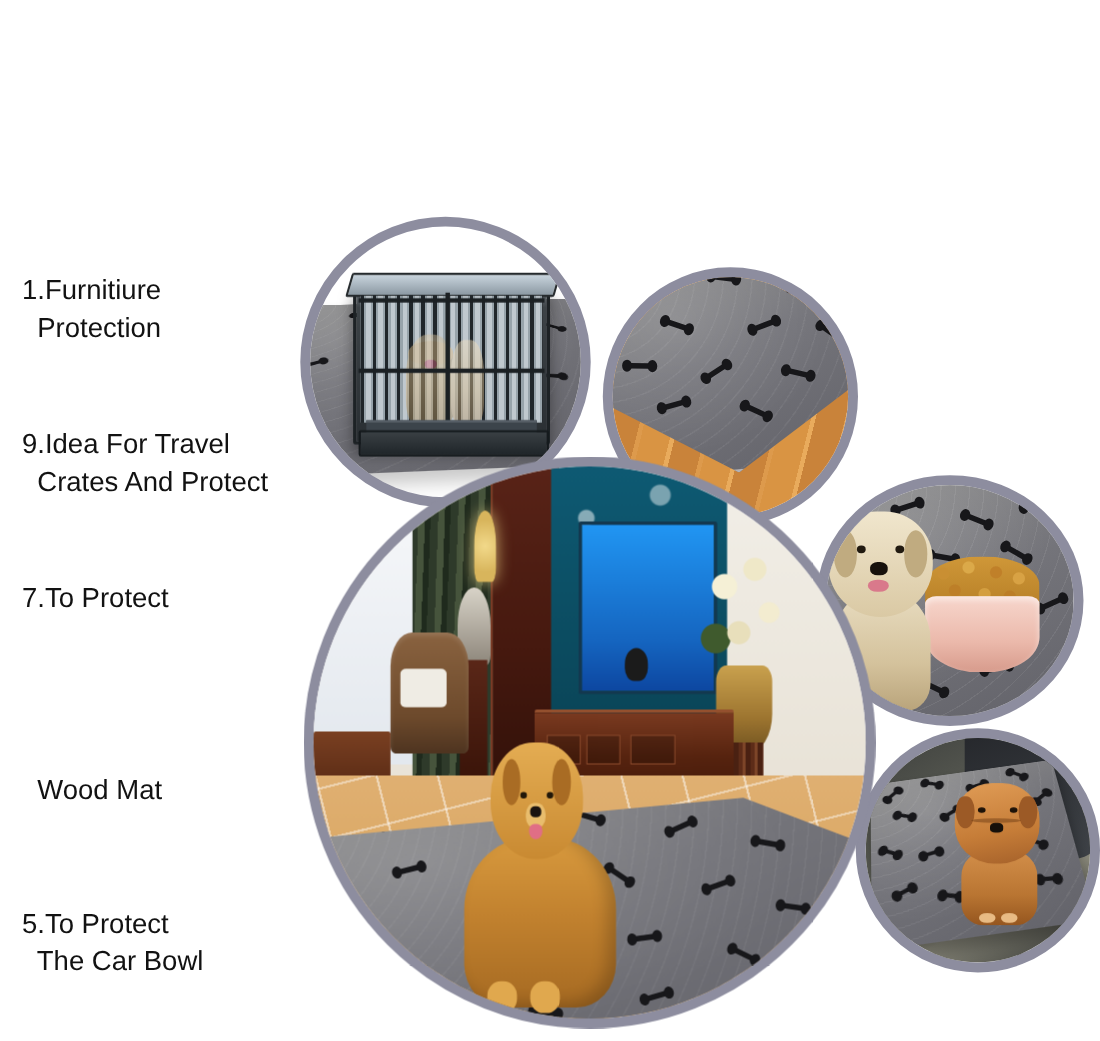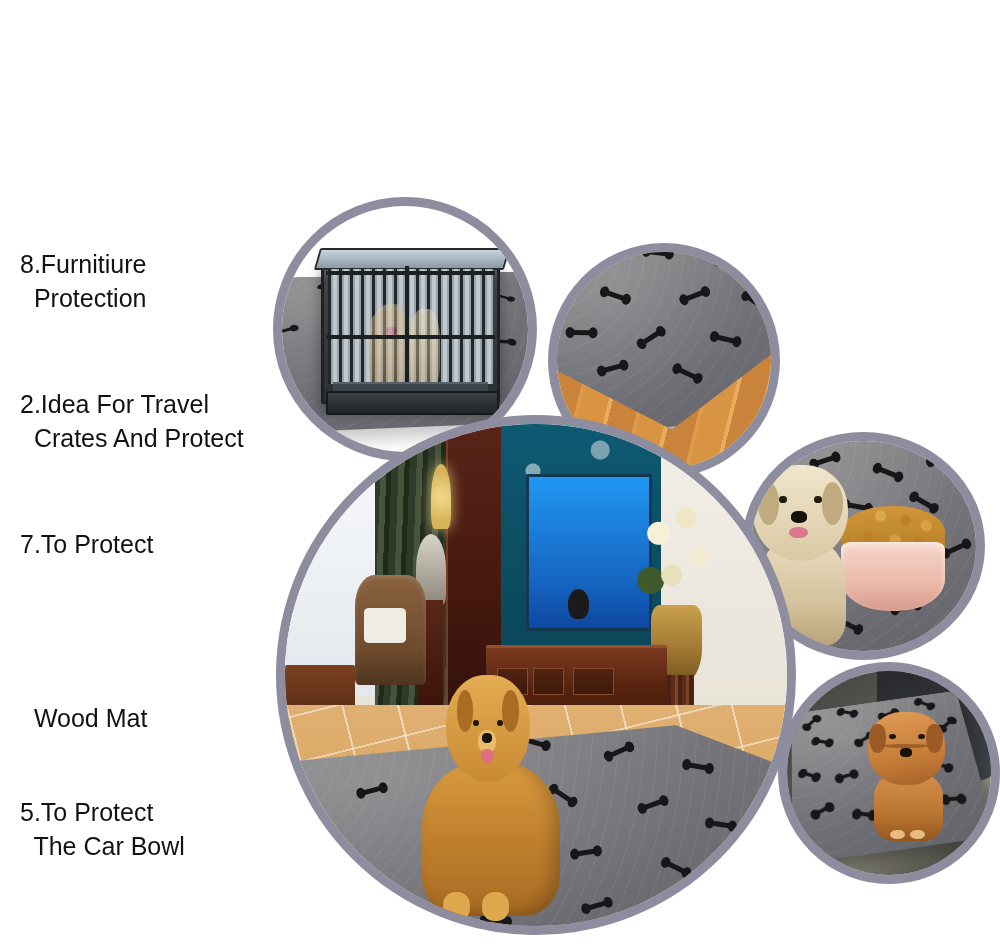--- a/index.html
+++ b/index.html
@@ -61,21 +61,21 @@
     color: #121212;
     font-family: "Liberation Sans", sans-serif;
     font-size: 25px;
     line-height: 34px;
     white-space: pre;
   }
   .fi-0 { top: 12px; }
   .fi-1 { top: 152px; }
   .fi-2 { top: 292px; }
   .fi-3 { top: 432px; }
-  .fi-4 { top: 560px; }
+  .fi-4 { top: 588px; }
 
   
   .bubble {
     position: absolute;
     border-radius: 50%;
     border: 9px solid #8d8d9f;
     box-sizing: border-box;
     overflow: hidden;
     background: #ffffff;
   }
@@ -648,23 +648,23 @@
   .car-dog-paw.l { left: 24%; }
   .car-dog-paw.r { left: 52%; }
 </style>
 </head>
 <body>
 
 <div id="page">
 
 
   <div class="feature-list">
-    <div class="feature-item fi-0"><span>8.Furnitiure</span><br><span>  Protection</span></div>
-
-    <div class="feature-item fi-1"><span>2.Idea For Travel</span><br><span>  Crates And Protect</span></div>
+    <div class="feature-item fi-0"><span>1.Furnitiure</span><br><span>  Protection</span></div>
+
+    <div class="feature-item fi-1"><span>9.Idea For Travel</span><br><span>  Crates And Protect</span></div>
 
     <div class="feature-item fi-2"><span>7.To Protect</span><br></div>
 
     <div class="feature-item fi-3"><br><span>  Wood Mat</span></div>
 
     <div class="feature-item fi-4"><span>5.To Protect</span><br><span>  The Car Bowl</span></div>
   </div>
 
   <div class="bubble" id="bubble-crate">
     <div class="scene">

